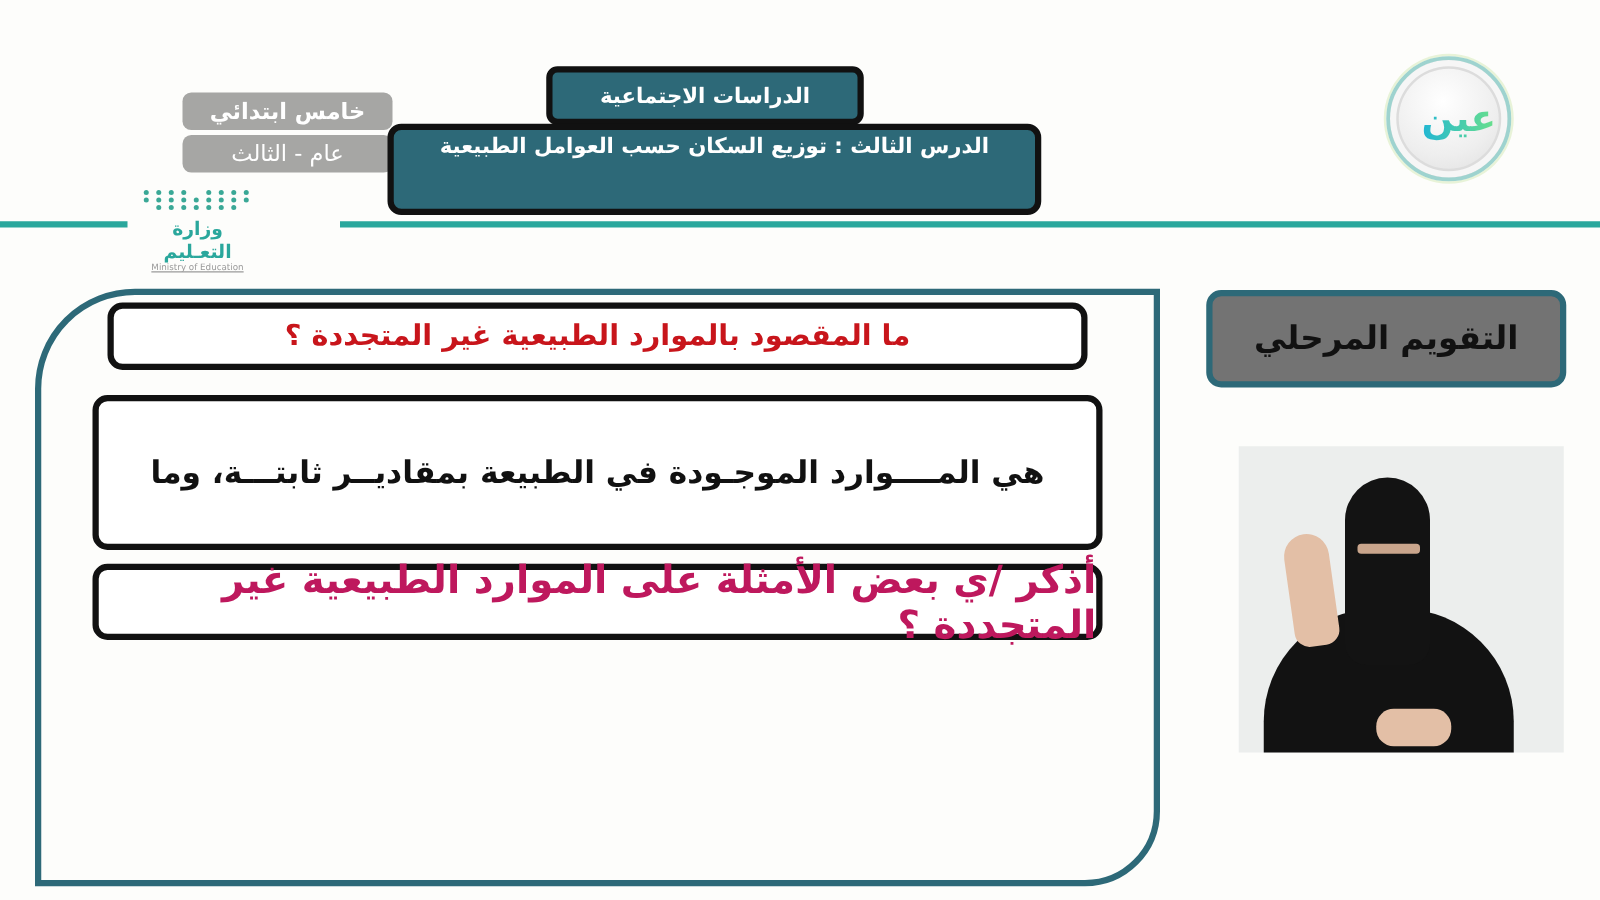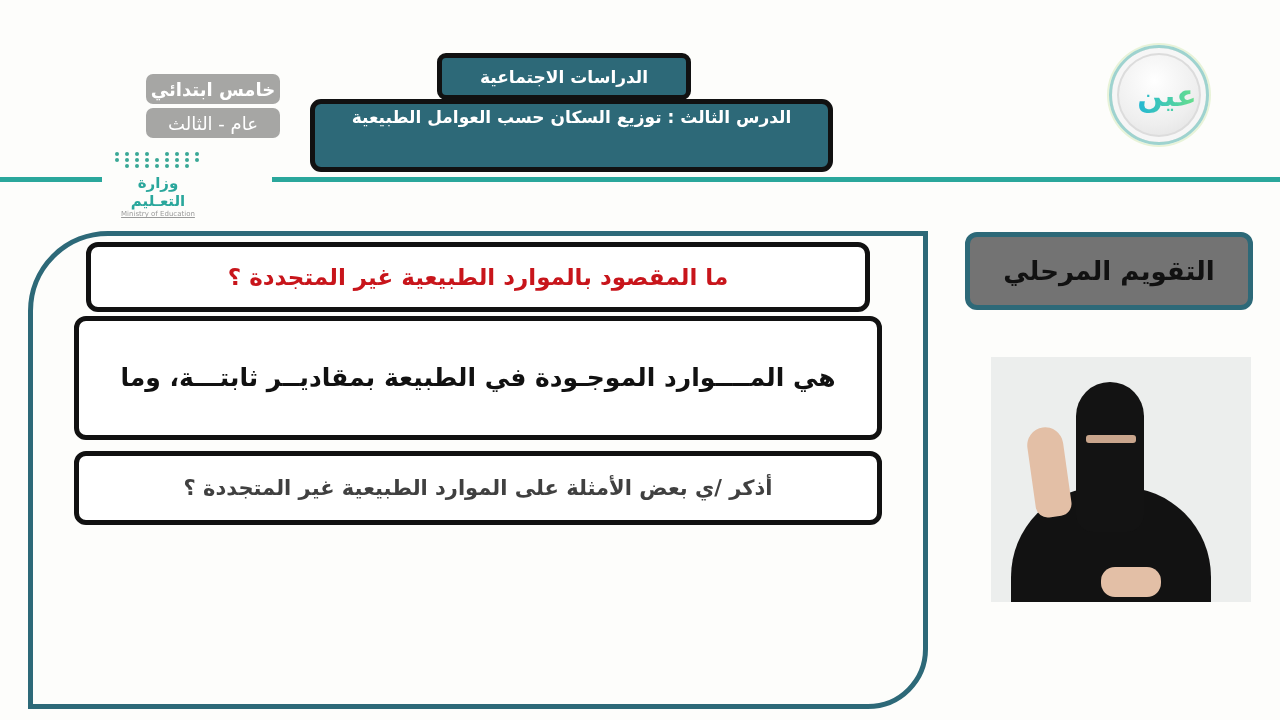--- a/index.html
+++ b/index.html
@@ -11,21 +11,21 @@
     }
     .ar { direction: rtl; unicode-bidi: plaintext; }
 
     
     .rule { position: absolute; height: 5px; background: #2aa79c; top: 177px; }
     .rule.left  { left: 0; width: 102px; }
     .rule.right { left: 272px; width: 1008px; }
 
     
     .tag {
-      position: absolute; left: 146px; width: 134px; height: 30px;
+      position: absolute; left: 146px; width: 168px; height: 30px;
       background: #a6a6a4; border-radius: 7px;
       color: #fff; font-size: 18px; font-weight: bold;
       display: flex; align-items: center; justify-content: center;
     }
     .tag.t1 { top: 74px; }
     .tag.t2 { top: 108px; font-weight: normal; }
 
     
     .ministry { position: absolute; left: 108px; top: 152px; width: 100px; height: 72px; text-align: center; }
     .dots { display: grid; grid-template-columns: repeat(9, 7px); gap: 2px 3px; justify-content: center; margin-bottom: 6px; }
@@ -69,24 +69,24 @@
       position: absolute; left: 28px; top: 231px; width: 900px; height: 478px;
       border: 5px solid #2d6978;
       border-radius: 80px 0 60px 0;
       background: #fdfdfb;
     }
     .qbox {
       position: absolute; background: #fff; border: 5px solid #111; border-radius: 12px;
       display: flex; align-items: center; justify-content: center;
       font-weight: bold;
     }
-    .q1 { left: 86px; top: 242px; width: 784px; height: 70px; color: #c8151b; font-size: 23px; }
+    .q1 { left: 86px; top: 242px; width: 784px; height: 54px; color: #c8151b; font-size: 23px; }
     .a1 { left: 74px; top: 316px; width: 808px; height: 124px; color: #111; font-size: 25px; line-height: 40px;
           flex-direction: column; }
-    .q2 { left: 74px; top: 451px; width: 808px; height: 74px; color: #404040; font-size: 21px; }
+    .q2 { left: 74px; top: 451px; width: 808px; height: 61px; color: #be185d; font-size: 31px; }
 
     
     .side-title {
       position: absolute; left: 965px; top: 232px; width: 288px; height: 78px;
       border: 5px solid #2d6978; border-radius: 12px; background: #737373;
       display: flex; align-items: center; justify-content: center;
       font-size: 26px; font-weight: bold; color: #111;
     }
 
     

